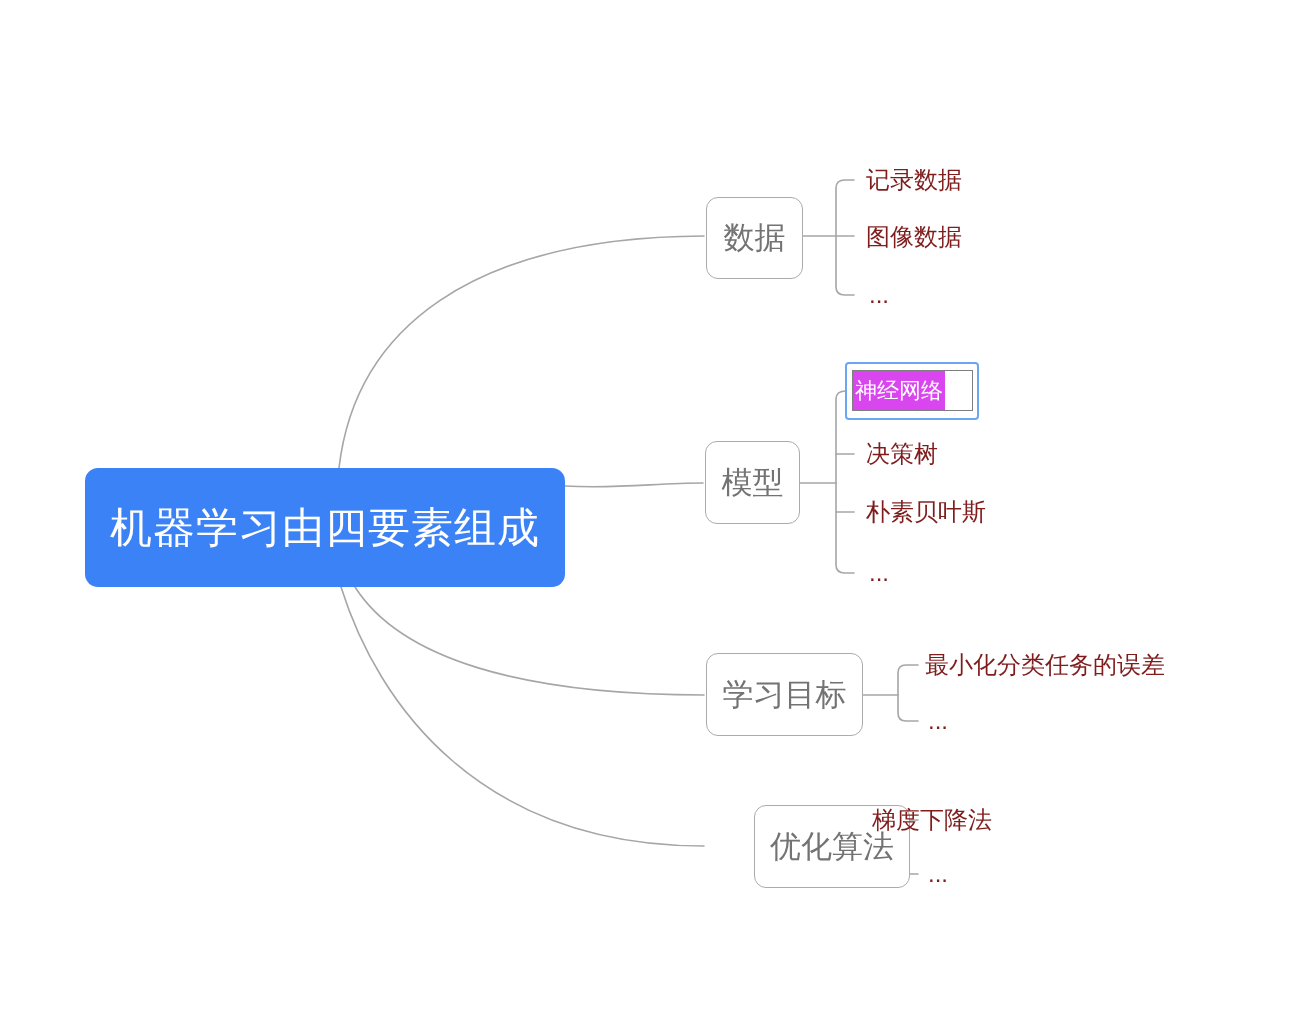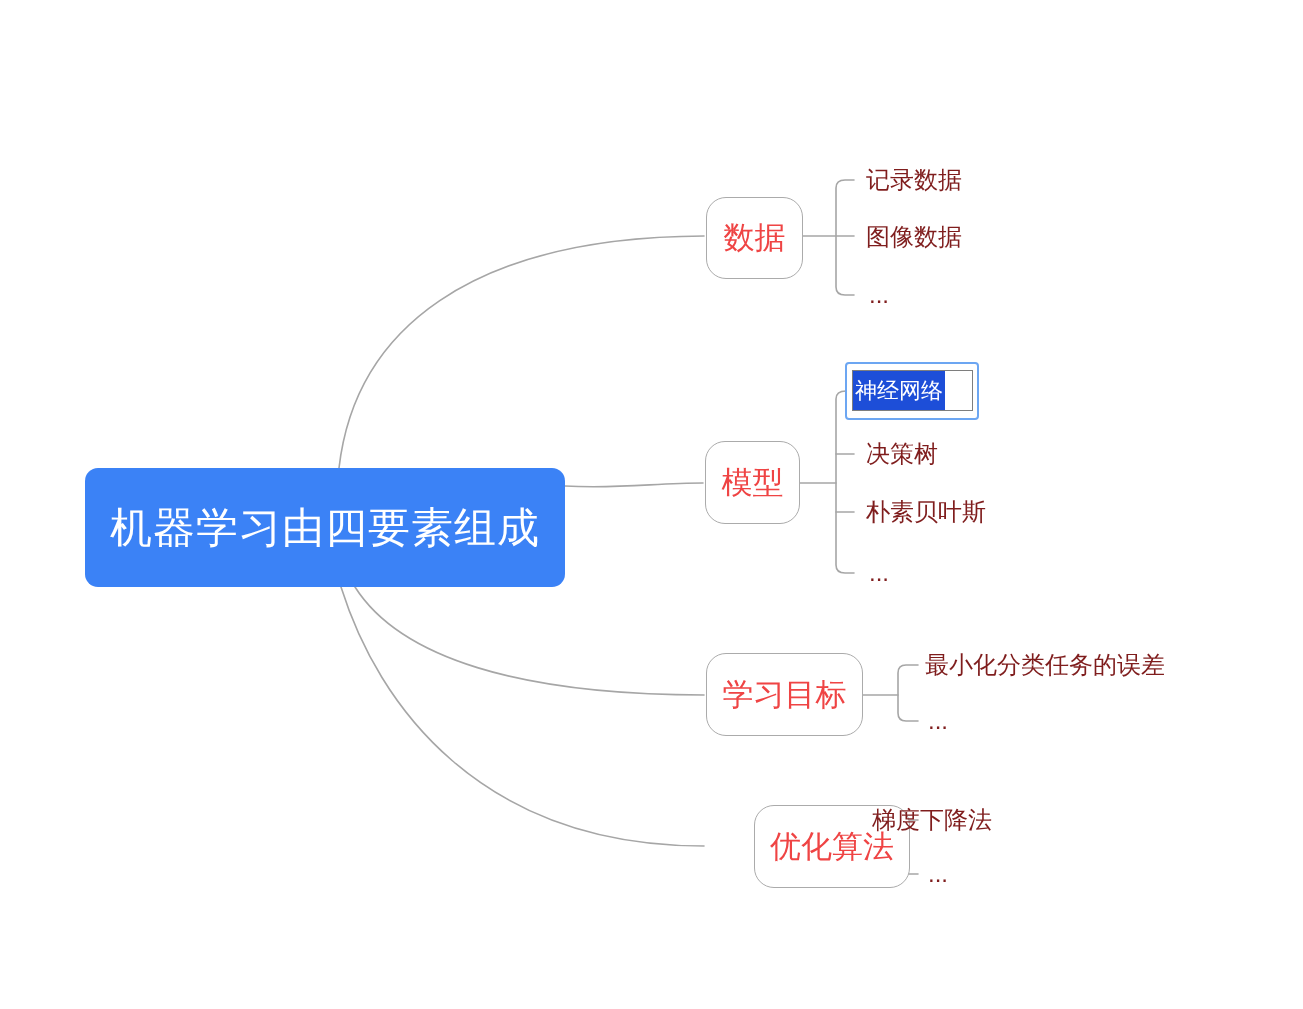--- a/index.html
+++ b/index.html
@@ -40,25 +40,25 @@
     color: #ffffff;
     font-size: 42px;
     letter-spacing: 1px;
     white-space: nowrap;
     box-sizing: border-box;
   }
   .branch-node {
     position: absolute;
     background: #ffffff;
     border: 1.6px solid #ababab;
-    border-radius: 20px;
+    border-radius: 12px;
     display: flex;
     align-items: center;
     justify-content: center;
-    color: #ef4444;
+    color: #737373;
     font-size: 31px;
     white-space: nowrap;
     box-sizing: border-box;
   }
   .branch-data      { left: 706px; top: 197px; width: 97px;  height: 82px; }
   .branch-model     { left: 705px; top: 441px; width: 95px;  height: 83px; }
   .branch-goal      { left: 706px; top: 653px; width: 157px; height: 83px; }
   .branch-optim     { left: 706px; top: 805px; width: 156px; height: 83px; margin-left: 48px; }
   .leaf {
     position: absolute;
@@ -82,21 +82,21 @@
     left: 5px; top: 6px;
     width: 121px; height: 41px;
     background: #ffffff;
     border: 1.5px solid #7e7e7e;
     box-sizing: border-box;
     display: flex;
     align-items: stretch;
     overflow: hidden;
   }
   .edit-selection {
-    background: #1d4ed8;
+    background: #d946ef;
     color: #ffffff;
     font-size: 22px;
     display: flex;
     align-items: center;
     padding: 0 2px 0 2px;
     white-space: nowrap;
   }
 </style>
 </head>
 <body>

